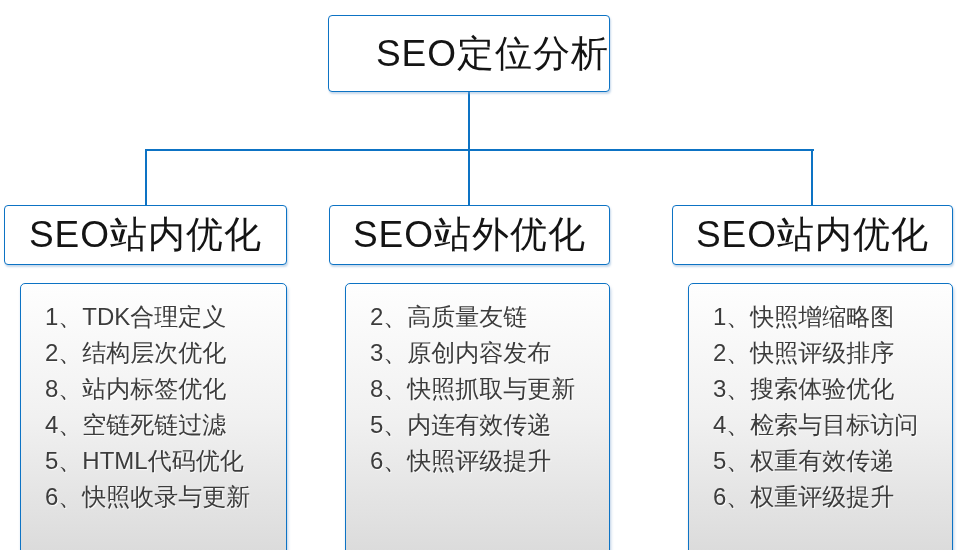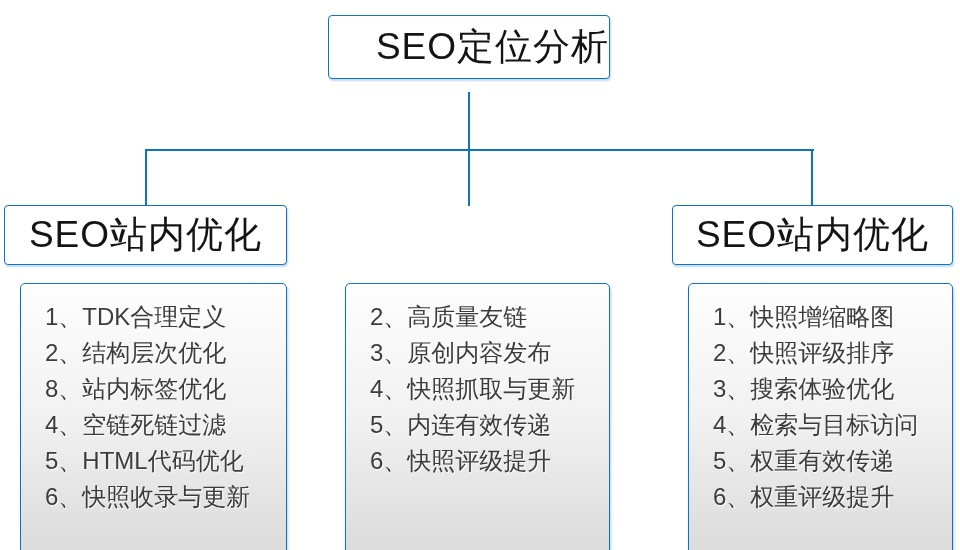--- a/index.html
+++ b/index.html
@@ -17,21 +17,21 @@
   .line.h{height:2px;}
   .node{
     position:absolute;background:#ffffff;border:1.5px solid var(--accent);
     border-radius:4px;display:flex;align-items:center;justify-content:center;
     box-shadow:1px 2px 2px rgba(130,170,210,0.45);
     box-sizing:border-box;
   }
   .node span{
     font-size:37px;color:var(--header-text);letter-spacing:1px;white-space:nowrap;
   }
-  .root-node{left:328px;top:15px;width:282px;height:64px;padding-left:47px;}
+  .root-node{left:328px;top:15px;width:282px;height:77px;padding-left:47px;}
   .branch-header{top:205px;height:60px;left:0;right:0;}
   .col{position:absolute;top:0;height:550px;}
   .col1{left:4px;width:283px;}
   .col2{left:329px;width:281px;}
   .col3{left:672px;width:281px;}
   .list{
     position:absolute;top:283px;height:296px;left:16px;right:0;
     border:1.5px solid var(--accent);
     border-radius:5px 5px 10px 10px;
     background:linear-gradient(180deg,#fefefe 0%,#f1f1f1 45%,#d7d7d7 100%);
@@ -68,24 +68,27 @@
       <div class="item">1、TDK合理定义</div>
       <div class="item">2、结构层次优化</div>
       <div class="item">8、站内标签优化</div>
       <div class="item">4、空链死链过滤</div>
       <div class="item">5、HTML代码优化</div>
       <div class="item">6、快照收录与更新</div>
     </div>
   </div>
 
   <div class="col col2">
+    <div class="node branch-header">
+      <span>SEO站外优化</span>
+    </div>
     <div class="list">
       <div class="item">2、高质量友链</div>
       <div class="item">3、原创内容发布</div>
-      <div class="item">4、快照抓取与更新</div>
+      <div class="item">8、快照抓取与更新</div>
       <div class="item">5、内连有效传递</div>
       <div class="item">6、快照评级提升</div>
     </div>
   </div>
 
   <div class="col col3">
     <div class="node branch-header">
       <span>SEO站内优化</span>
     </div>
     <div class="list">

